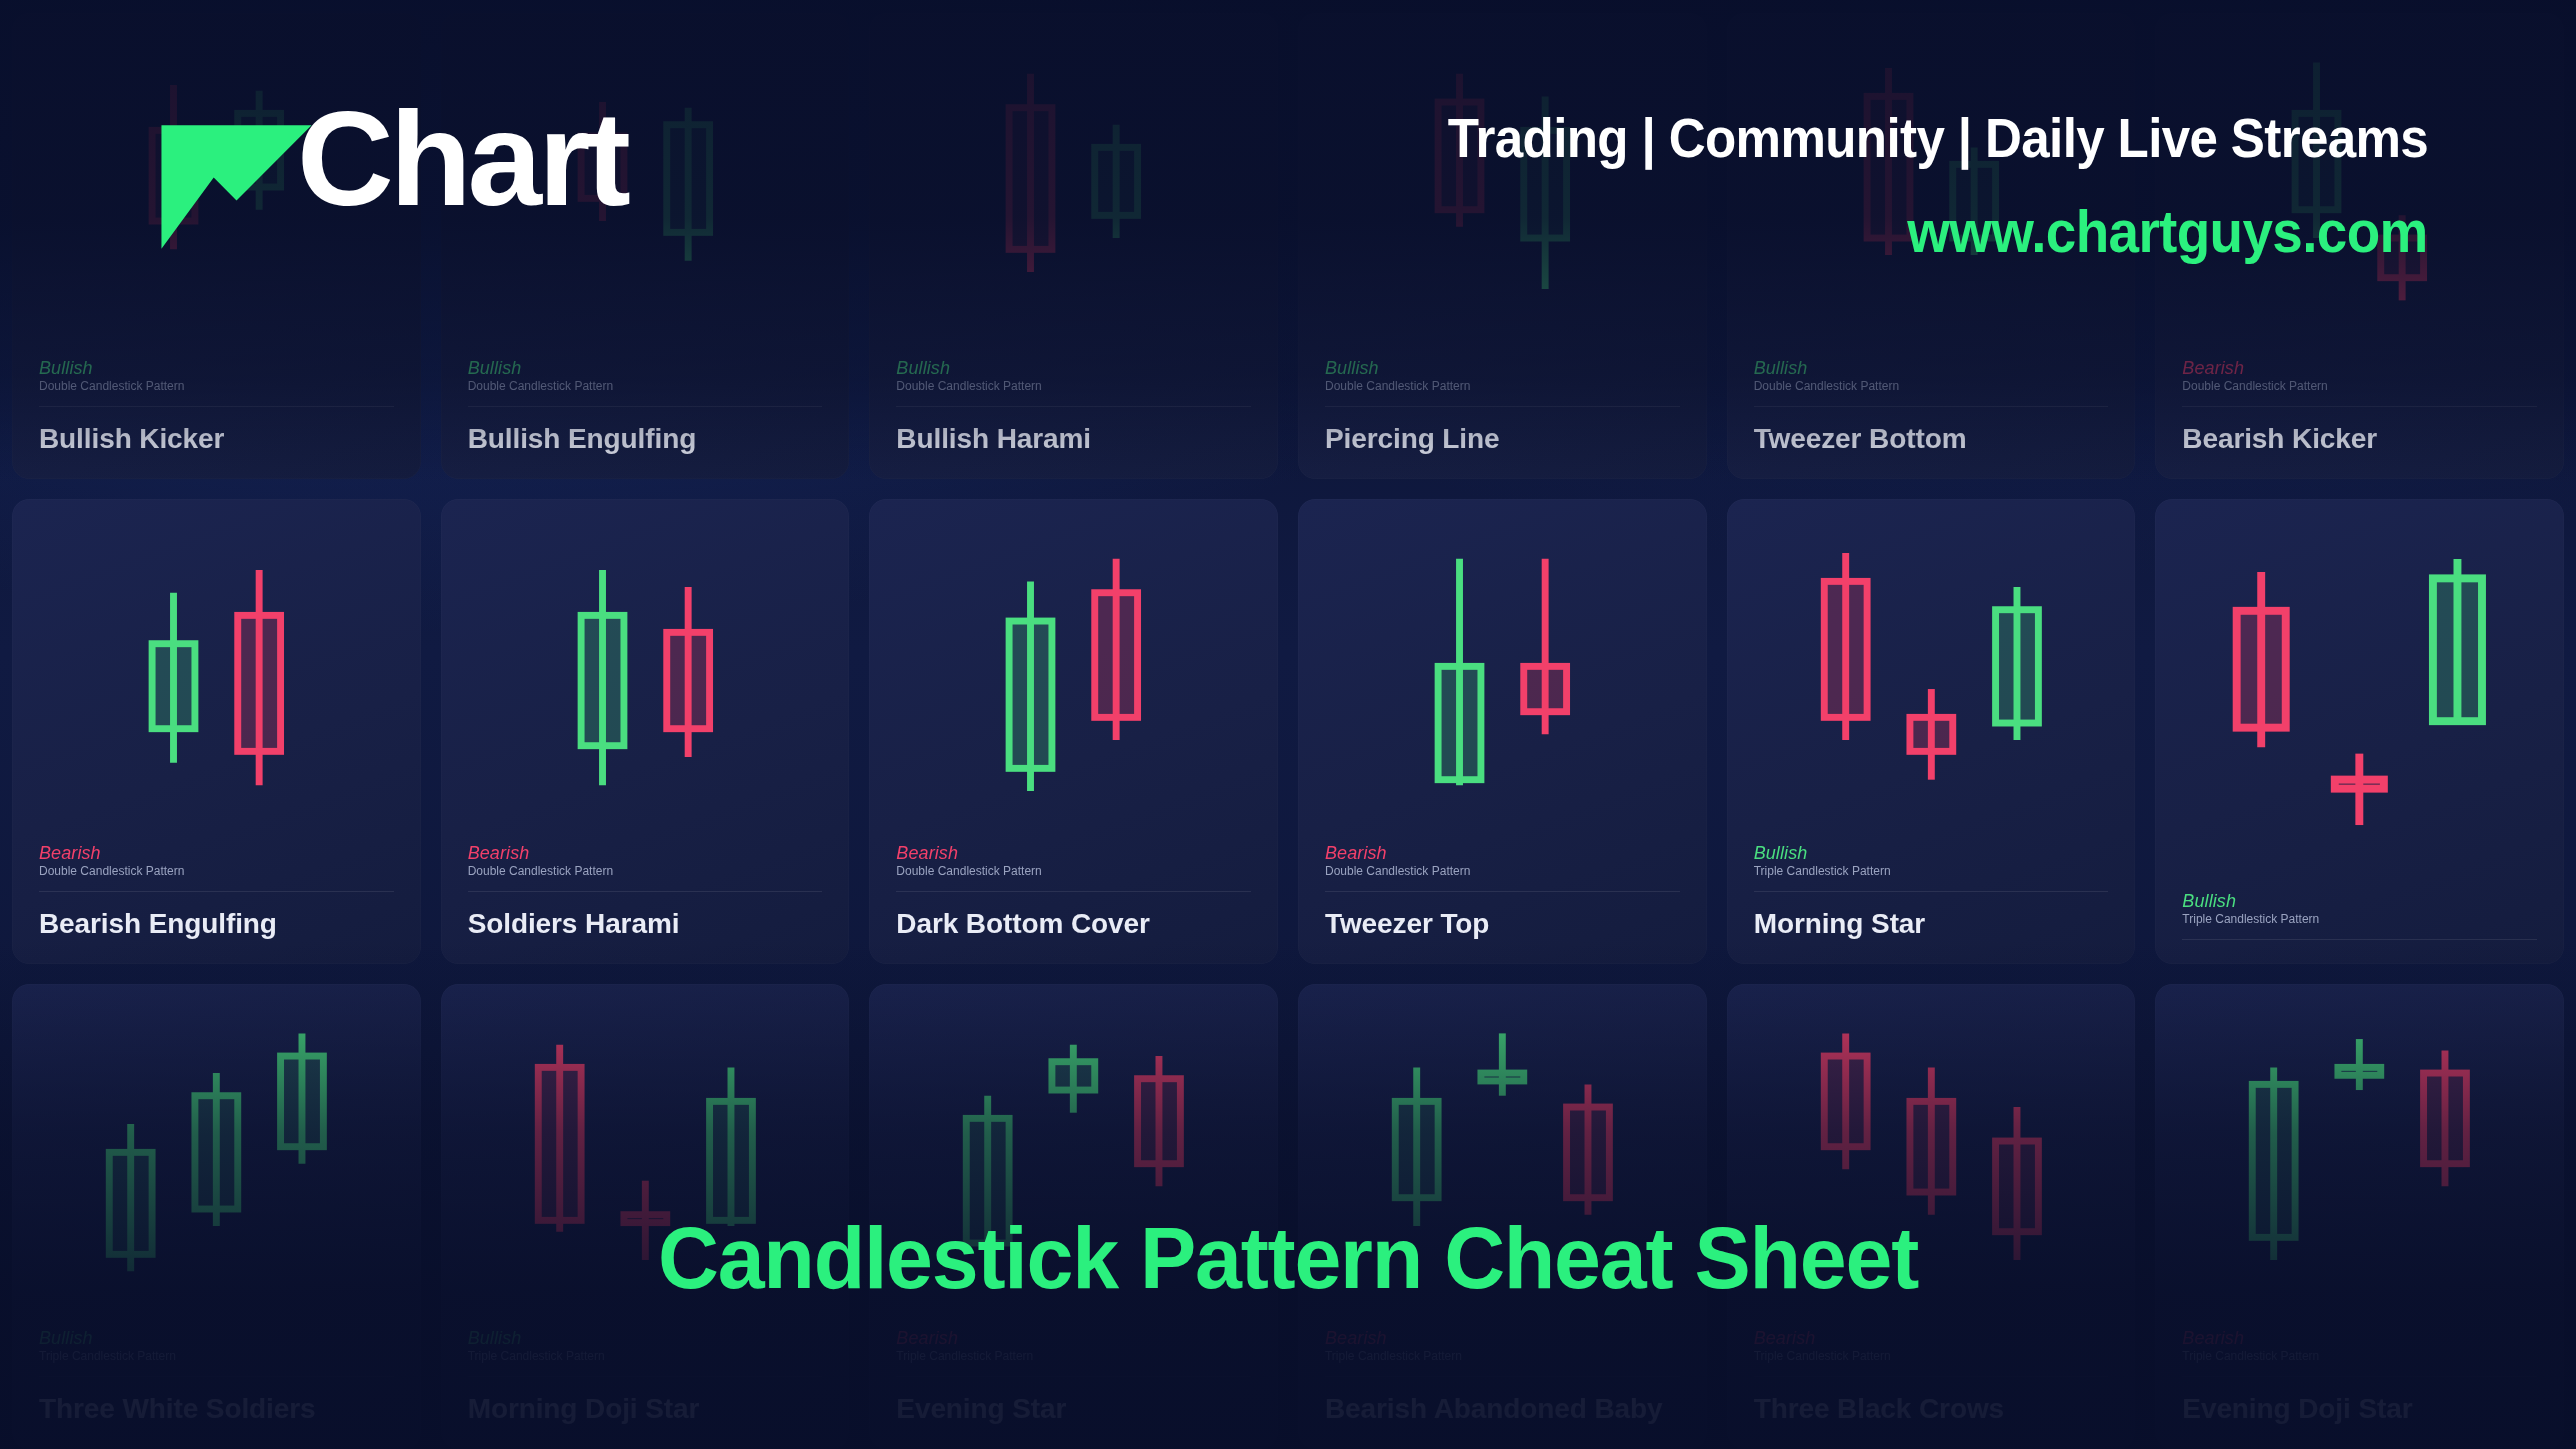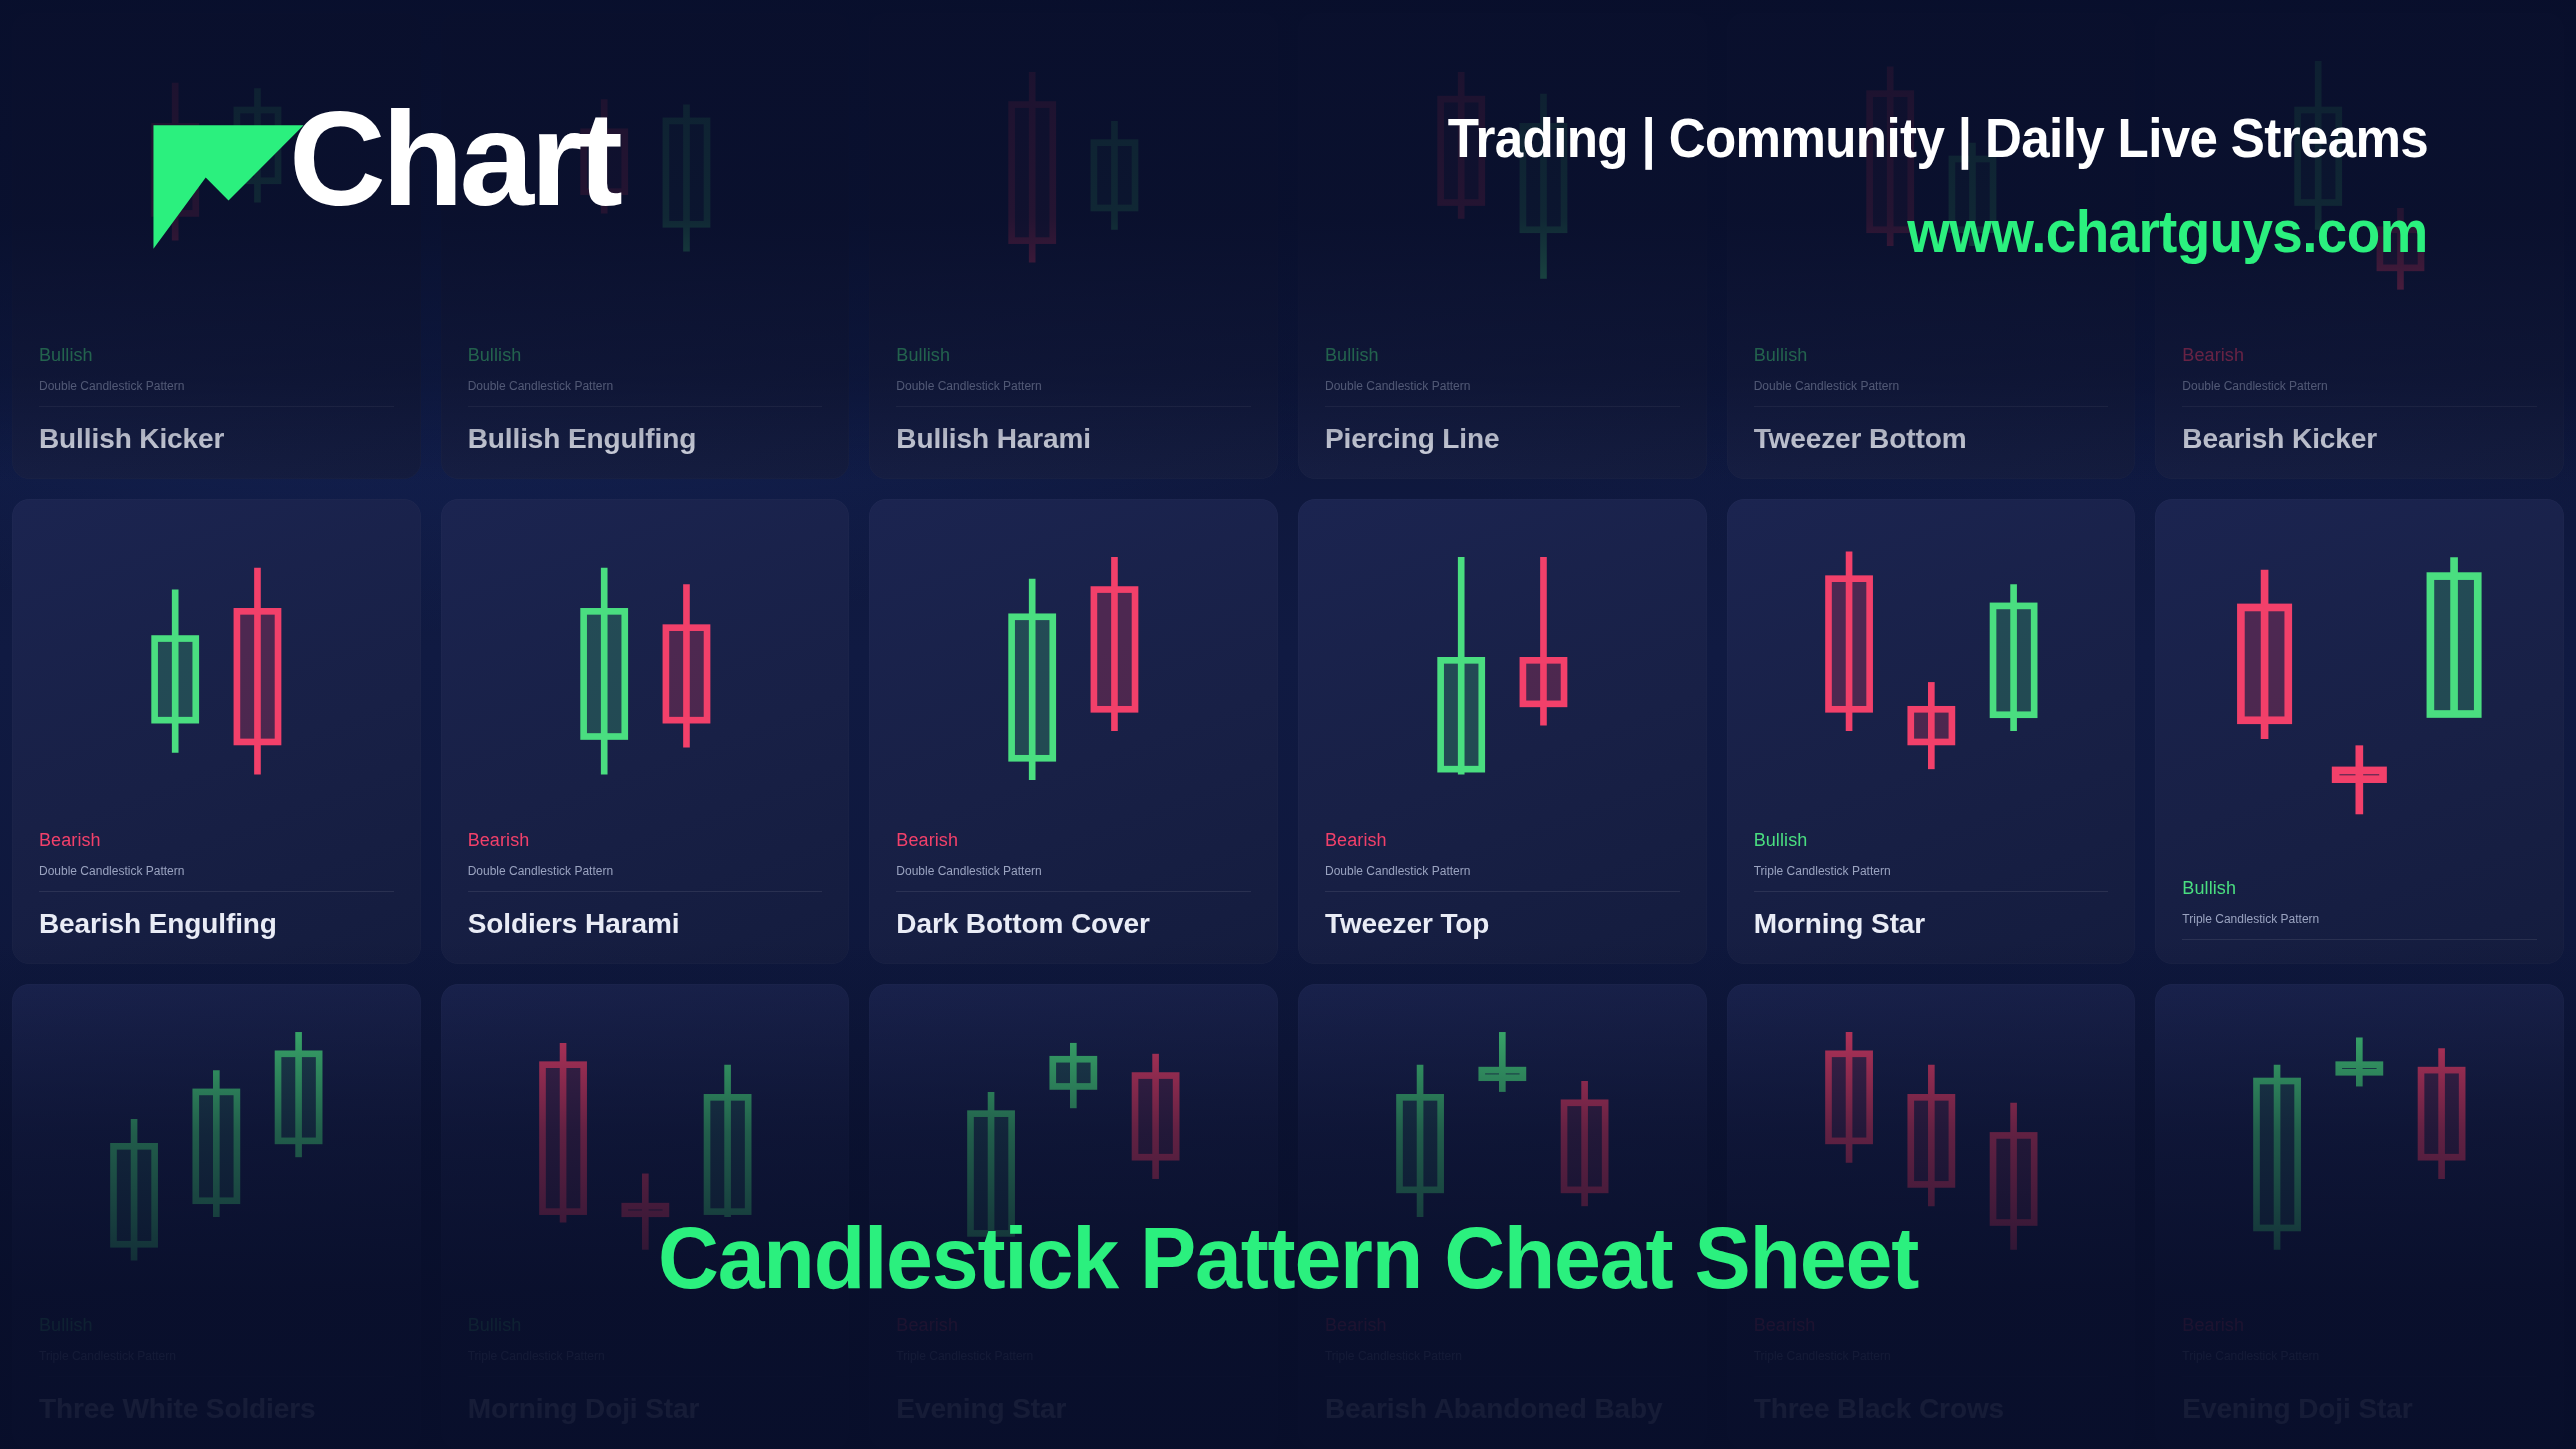--- a/index.html
+++ b/index.html
@@ -49,21 +49,22 @@
   .chart-area svg{ width:100%; height:100%; }
 
   .meta{
     padding:0 27px 24px 27px;
     flex:0 0 auto;
   }
   .sentiment{
     font-size:18px;
     font-weight:400;
     letter-spacing:0.1px;
-    margin-bottom:13px;
+    margin-bottom:0;
+    font-style:italic;
   }
   .sentiment.bullish{ color:#4ade80; }
   .sentiment.bearish{ color:#f2406a; }
   .ptype{
     font-size:12px;
     color:#9aa3c0;
     font-weight:400;
     padding-bottom:13px;
     border-bottom:1.3px solid rgba(255,255,255,.085);
   }
@@ -92,21 +93,21 @@
 
   
   #header{
     position:absolute;
     left:0; top:0; width:100%;
     height:416px;
     pointer-events:none;
   }
   #logo{
     position:absolute;
-    left:148px; top:101px;
+    left:156px; top:101px;
     width:604px; height:282px;
   }
   #logo-mark{
     position:absolute; left:0; top:19px;
     width:161px; height:134px;
   }
   #logo-word{
     position:absolute;
     left:141px; top:0;
     color:#ffffff;

